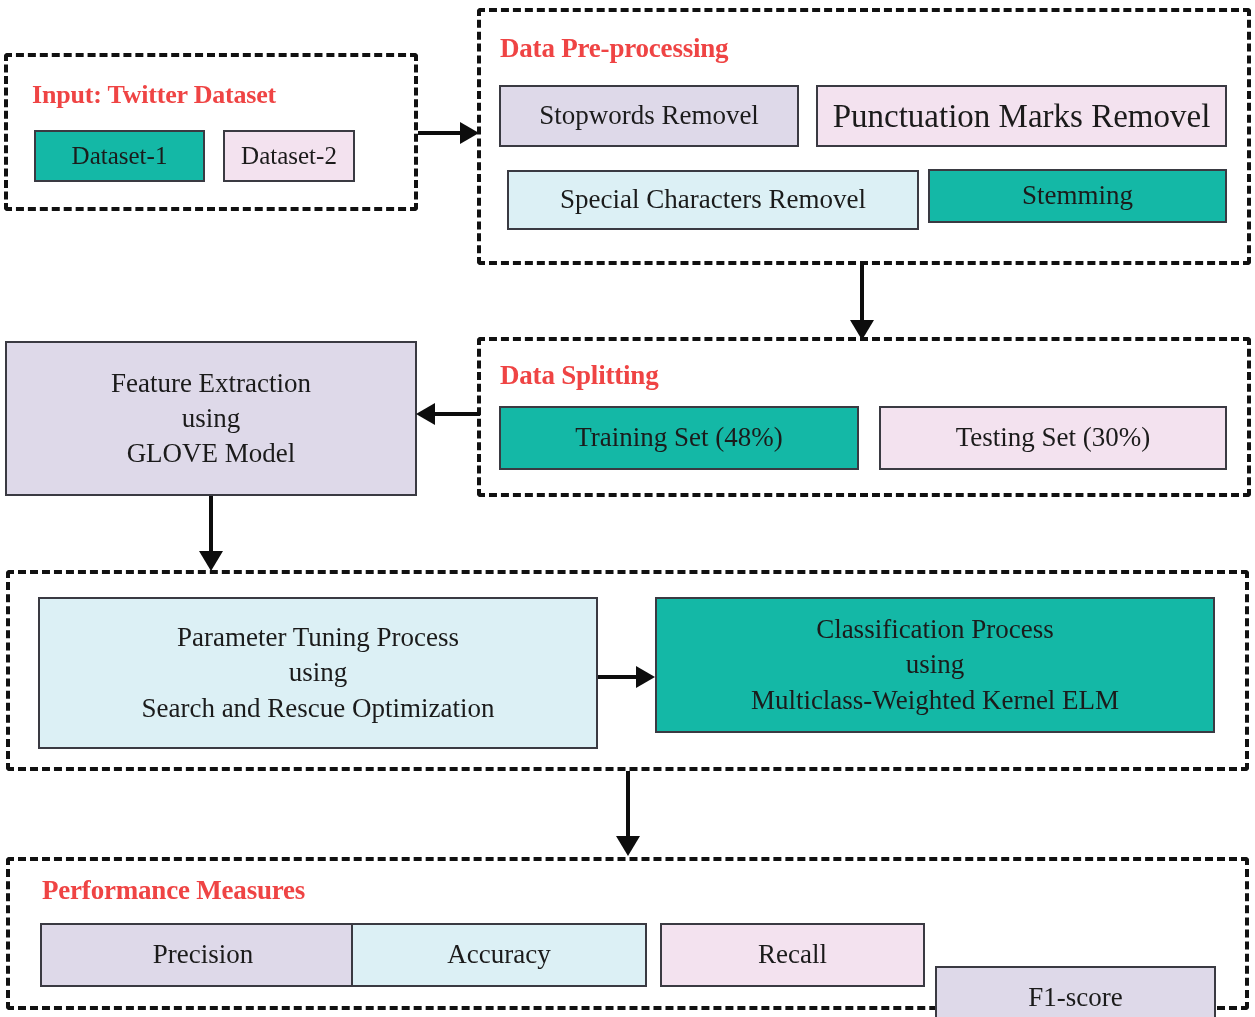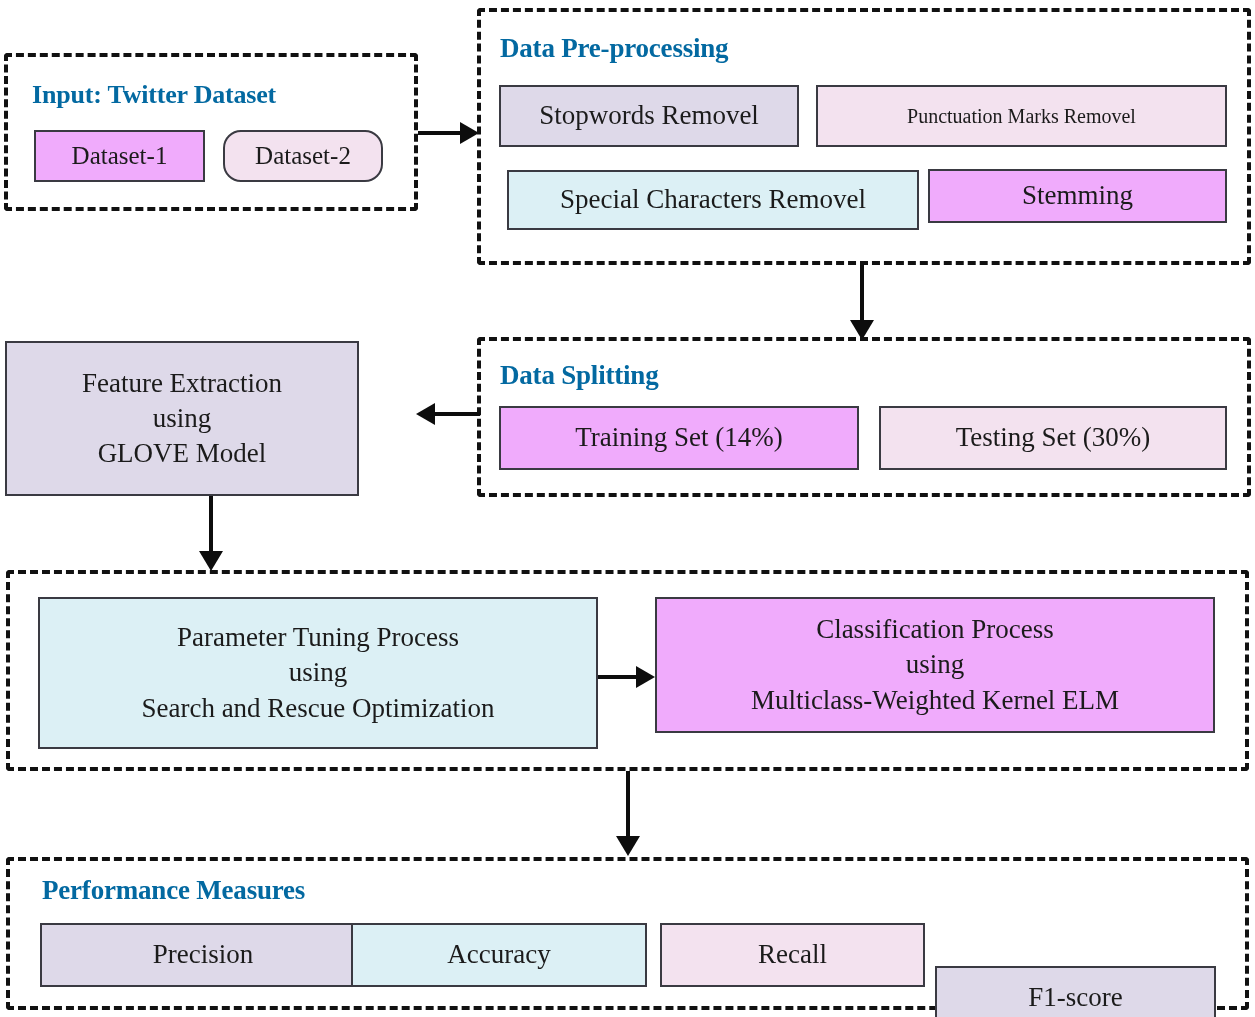--- a/index.html
+++ b/index.html
@@ -20,42 +20,42 @@
   
   .group {
     position: absolute;
     border: 4px dashed #111111;
     border-radius: 4px;
     background: transparent;
   }
   .group-title {
     position: absolute;
     font-weight: bold;
-    color: #0369a1;
+    color: #ef4444;
     white-space: nowrap;
     letter-spacing: -0.2px;
   }
 
   
   .node {
     position: absolute;
     border: 2px solid #3a3a42;
     display: flex;
     align-items: center;
     justify-content: center;
     text-align: center;
     color: #1b1b1b;
     line-height: 1.30;
     white-space: pre-line;
     padding: 14px 6px;
   }
   .fill-lav   { background: #ded9e9; }
   .fill-pinkv { background: #f3e2ef; }
   .fill-cyan  { background: #dcf0f5; }
-  .fill-peach { background: #f0abfc; }
+  .fill-peach { background: #14b8a6; }
 
   
   .arrow-line-h {
     position: absolute;
     height: 4px;
     background: #0d0d0d;
   }
   .arrow-line-v {
     position: absolute;
     width: 4px;
@@ -84,42 +84,42 @@
   }
 </style>
 </head>
 <body>
 
 <div id="canvas">
 
   <div class="group" style="left:4px; top:53px; width:414px; height:158px;"></div>
   <div class="group-title" style="left:32px; top:80px; font-size:26px;">Input: Twitter Dataset</div>
   <div class="node fill-peach" style="left:34px; top:130px; width:171px; height:52px; font-size:25px;">Dataset-1</div>
-  <div class="node fill-pinkv" style="left:223px; top:130px; width:160px; height:52px; font-size:25px;border-radius:18px;">Dataset-2</div>
+  <div class="node fill-pinkv" style="left:223px; top:130px; width:132px; height:52px; font-size:25px;">Dataset-2</div>
 
   <div class="arrow-line-h" style="left:418px; top:131px; width:45px;"></div>
   <div class="arrow-head-r" style="left:460px; top:122px;"></div>
 
   <div class="group" style="left:477px; top:8px; width:774px; height:257px;"></div>
   <div class="group-title" style="left:500px; top:33px; font-size:27px;">Data Pre-processing</div>
   <div class="node fill-lav" style="left:499px; top:85px; width:300px; height:62px; font-size:27px;">Stopwords Removel</div>
-  <div class="node fill-pinkv" style="left:816px; top:85px; width:411px; height:62px; font-size:20px;text-align:right;">Punctuation Marks Removel</div>
+  <div class="node fill-pinkv" style="left:816px; top:85px; width:411px; height:62px; font-size:33px;text-align:right;">Punctuation Marks Removel</div>
   <div class="node fill-cyan" style="left:499px; top:170px; width:412px; height:60px; font-size:27px;margin-left:8px;">Special Characters Removel</div>
   <div class="node fill-peach" style="left:928px; top:169px; width:299px; height:54px; font-size:27px;">Stemming</div>
 
   <div class="arrow-line-v" style="left:860px; top:265px; width:4px; height:62px;"></div>
   <div class="arrow-head-d" style="left:850px; top:320px;"></div>
 
-  <div class="node fill-lav" style="left:5px; top:341px; width:354px; height:155px; font-size:27px;">Feature Extraction
+  <div class="node fill-lav" style="left:5px; top:341px; width:412px; height:155px; font-size:27px;">Feature Extraction
 using
 GLOVE Model</div>
 
   <div class="group" style="left:477px; top:337px; width:774px; height:160px;"></div>
   <div class="group-title" style="left:500px; top:360px; font-size:27px;">Data Splitting</div>
-  <div class="node fill-peach" style="left:499px; top:406px; width:360px; height:64px; font-size:27px;">Training Set (14%)</div>
+  <div class="node fill-peach" style="left:499px; top:406px; width:360px; height:64px; font-size:27px;">Training Set (48%)</div>
   <div class="node fill-pinkv" style="left:879px; top:406px; width:348px; height:64px; font-size:27px;">Testing Set (30%)</div>
 
   <div class="arrow-line-h" style="left:432px; top:412px; width:48px;"></div>
   <div class="arrow-line-v" style="left:476px; top:412px; width:4px; height:2px;"></div>
   <div class="arrow-head-l" style="left:416px; top:403px;"></div>
 
   <div class="arrow-line-v" style="left:209px; top:496px; width:4px; height:62px;"></div>
   <div class="arrow-head-d" style="left:199px; top:551px;"></div>
 
   <div class="group" style="left:6px; top:570px; width:1243px; height:201px;"></div>

